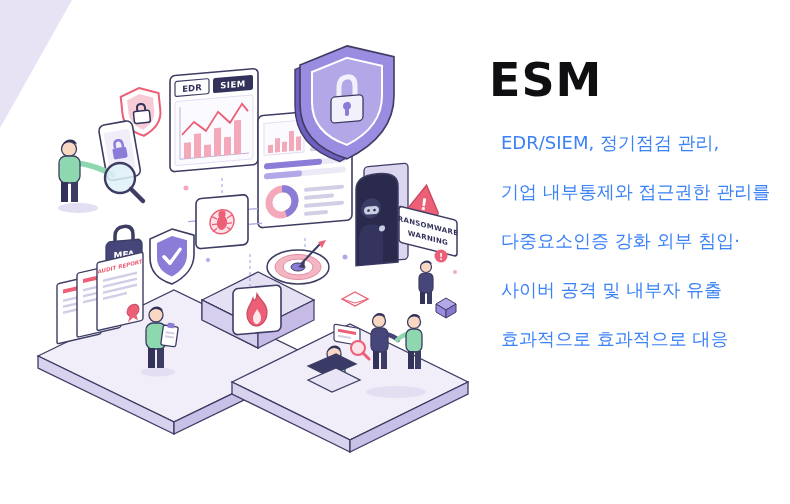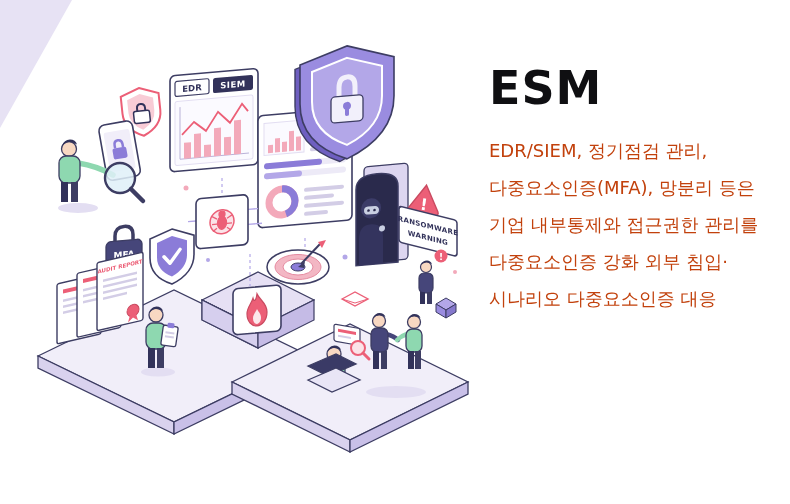--- a/index.html
+++ b/index.html
@@ -4,25 +4,25 @@
 <style>
   html,body{margin:0;padding:0;background:#fff;}
   .stage{
     position:relative;width:790px;height:504px;background:#fff;
     overflow:hidden;font-family:"DejaVu Sans","Liberation Sans",sans-serif;
   }
   .illustration{position:absolute;left:0;top:0;width:790px;height:504px;}
   svg text{font-family:"DejaVu Sans","Liberation Sans",sans-serif;}
   .text-block{position:absolute;left:489px;top:56px;width:292px;}
   .title{
-    margin:8px 0 20px 0;font-size:46px;line-height:48px;font-weight:800;
+    margin:0 0 20px 0;font-size:46px;line-height:48px;font-weight:800;
     color:#0f0f12;letter-spacing:1px;
   }
   .body-line{
-    margin:0;font-size:18px;line-height:37px;color:#c2410c;font-weight:500;
+    margin:12px;font-size:18px;line-height:37px;color:#3b82f6;font-weight:500;
     white-space:nowrap;
   }
 </style>
 </head>
 <body>
 
 <div class="stage">
 
   <svg class="illustration" viewBox="0 0 790 504">
 
@@ -318,19 +318,19 @@
       <polygon points="0,6 10,0 20,6 10,12" fill="#b3a7e8"></polygon>
       <polygon points="0,6 0,14 10,20 10,12" fill="#9a8ce0"></polygon>
       <polygon points="20,6 20,14 10,20 10,12" fill="#8578cc"></polygon>
     </g>
 
   </svg>
 
   <div class="text-block">
     <h1 class="title">ESM</h1>
     <p class="body-line">EDR/SIEM, 정기점검 관리,</p>
-    <p class="body-line">다중요소인증(MFA), 망분리 등은</p>
     <p class="body-line">기업 내부통제와 접근권한 관리를</p>
     <p class="body-line">다중요소인증 강화 외부 침입·</p>
-    <p class="body-line">시나리오 다중요소인증 대응</p>
+    <p class="body-line">사이버 공격 및 내부자 유출</p>
+    <p class="body-line">효과적으로 효과적으로 대응</p>
   </div>
 
 </div>
 
 </body></html>

